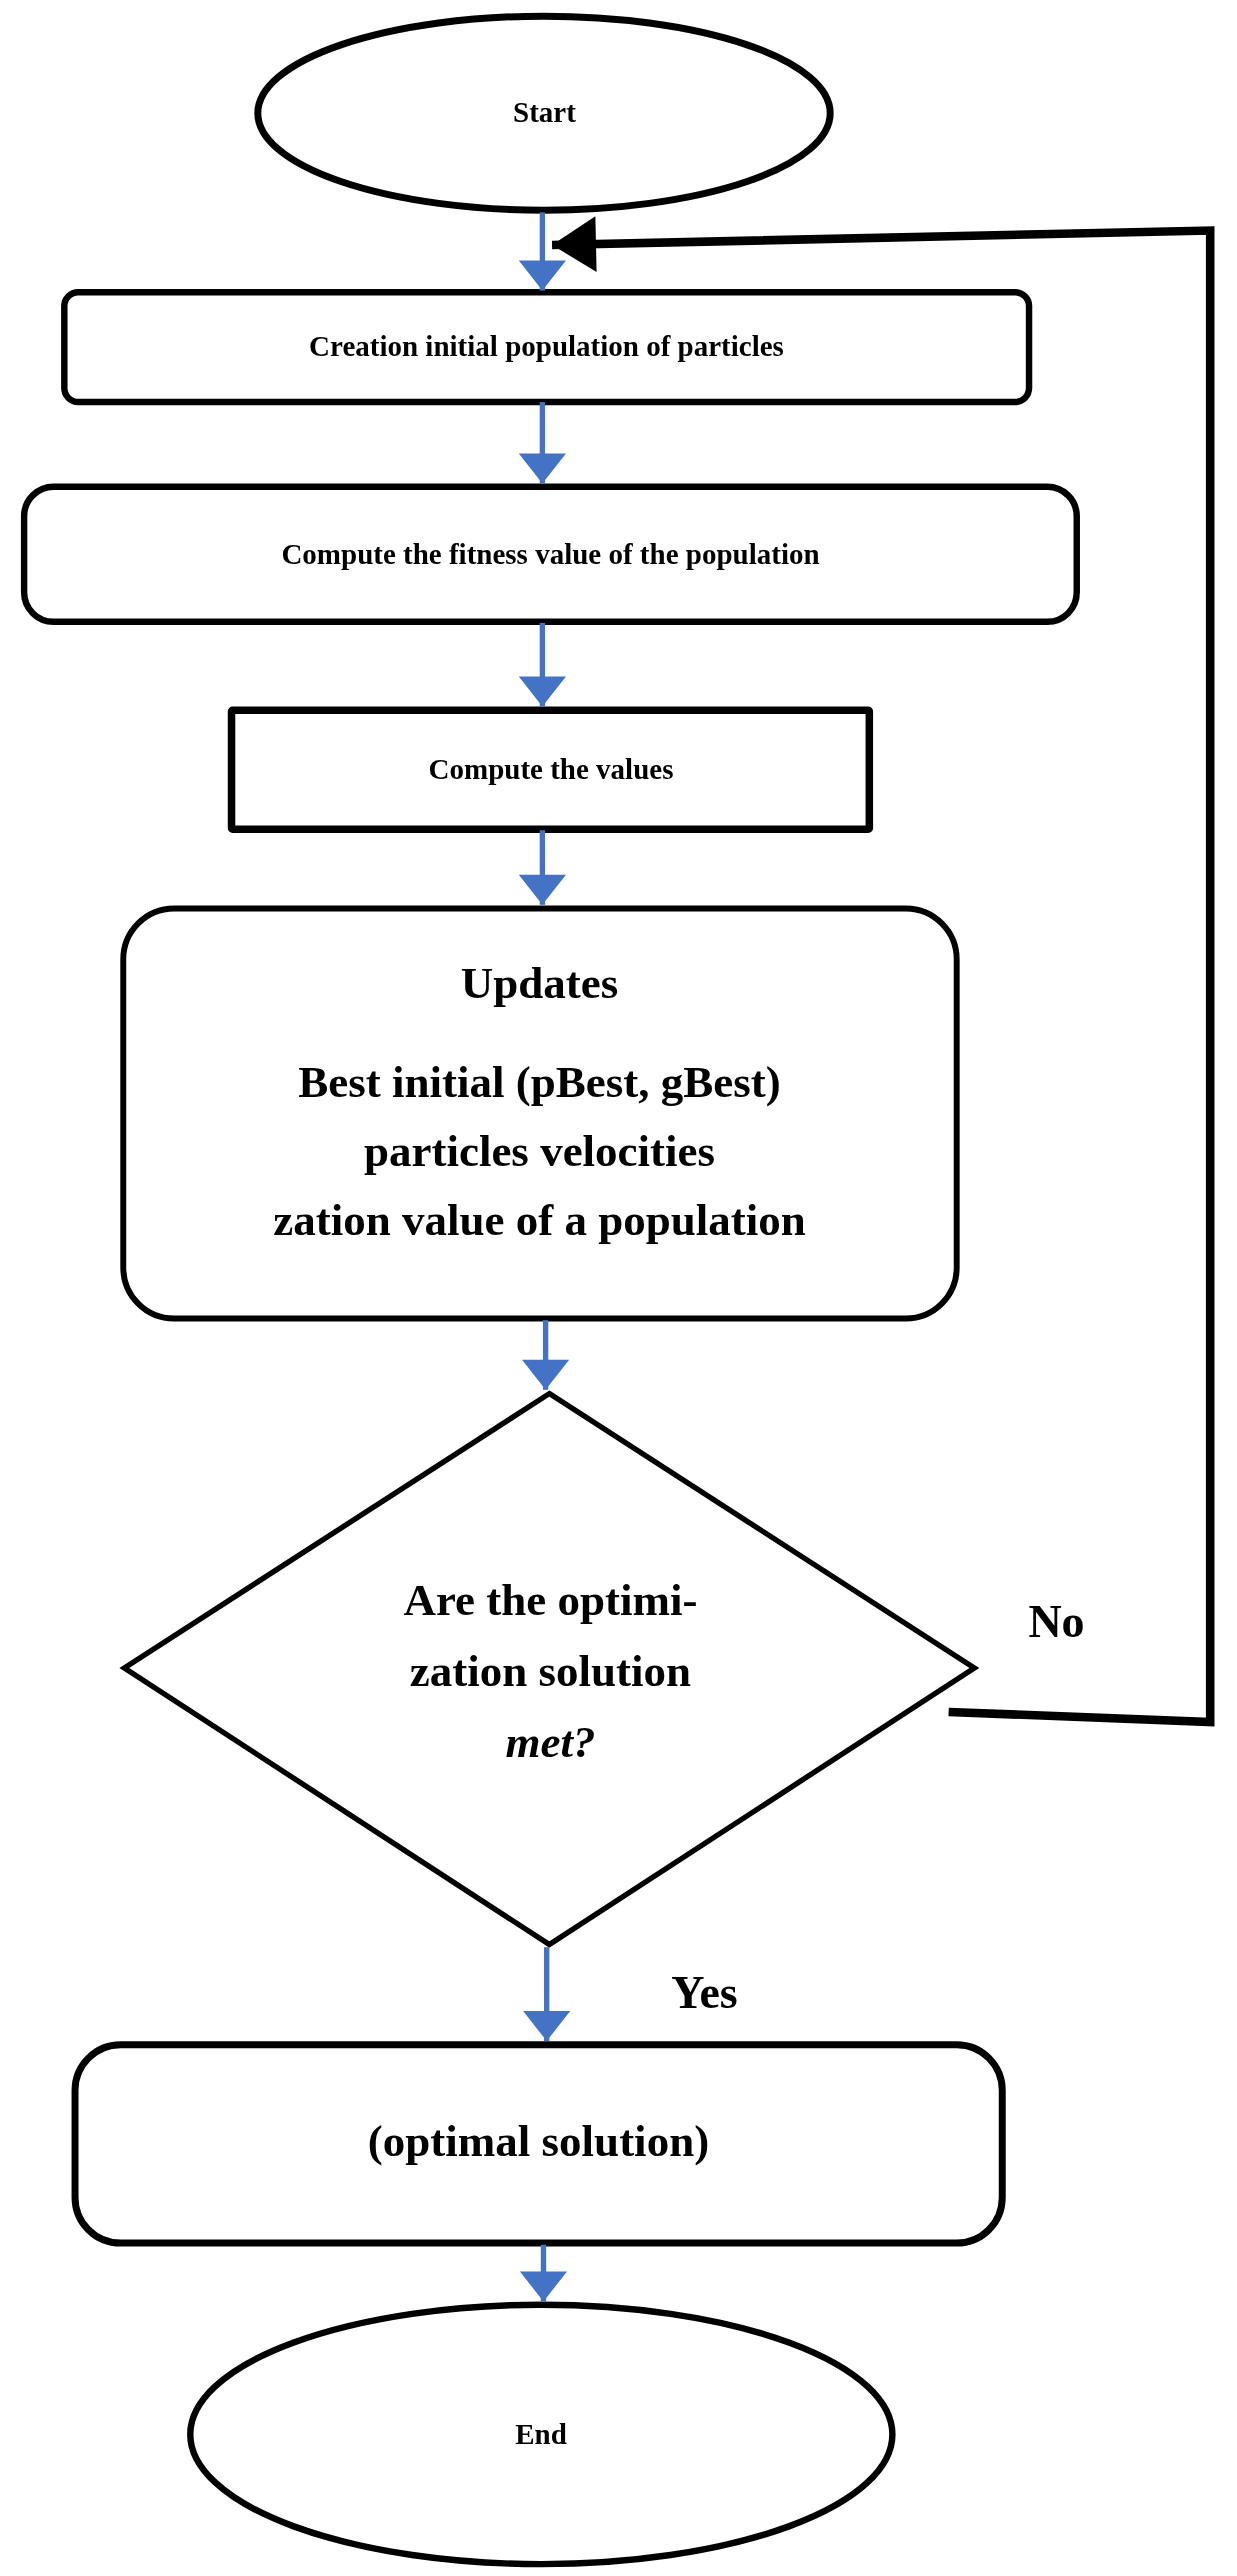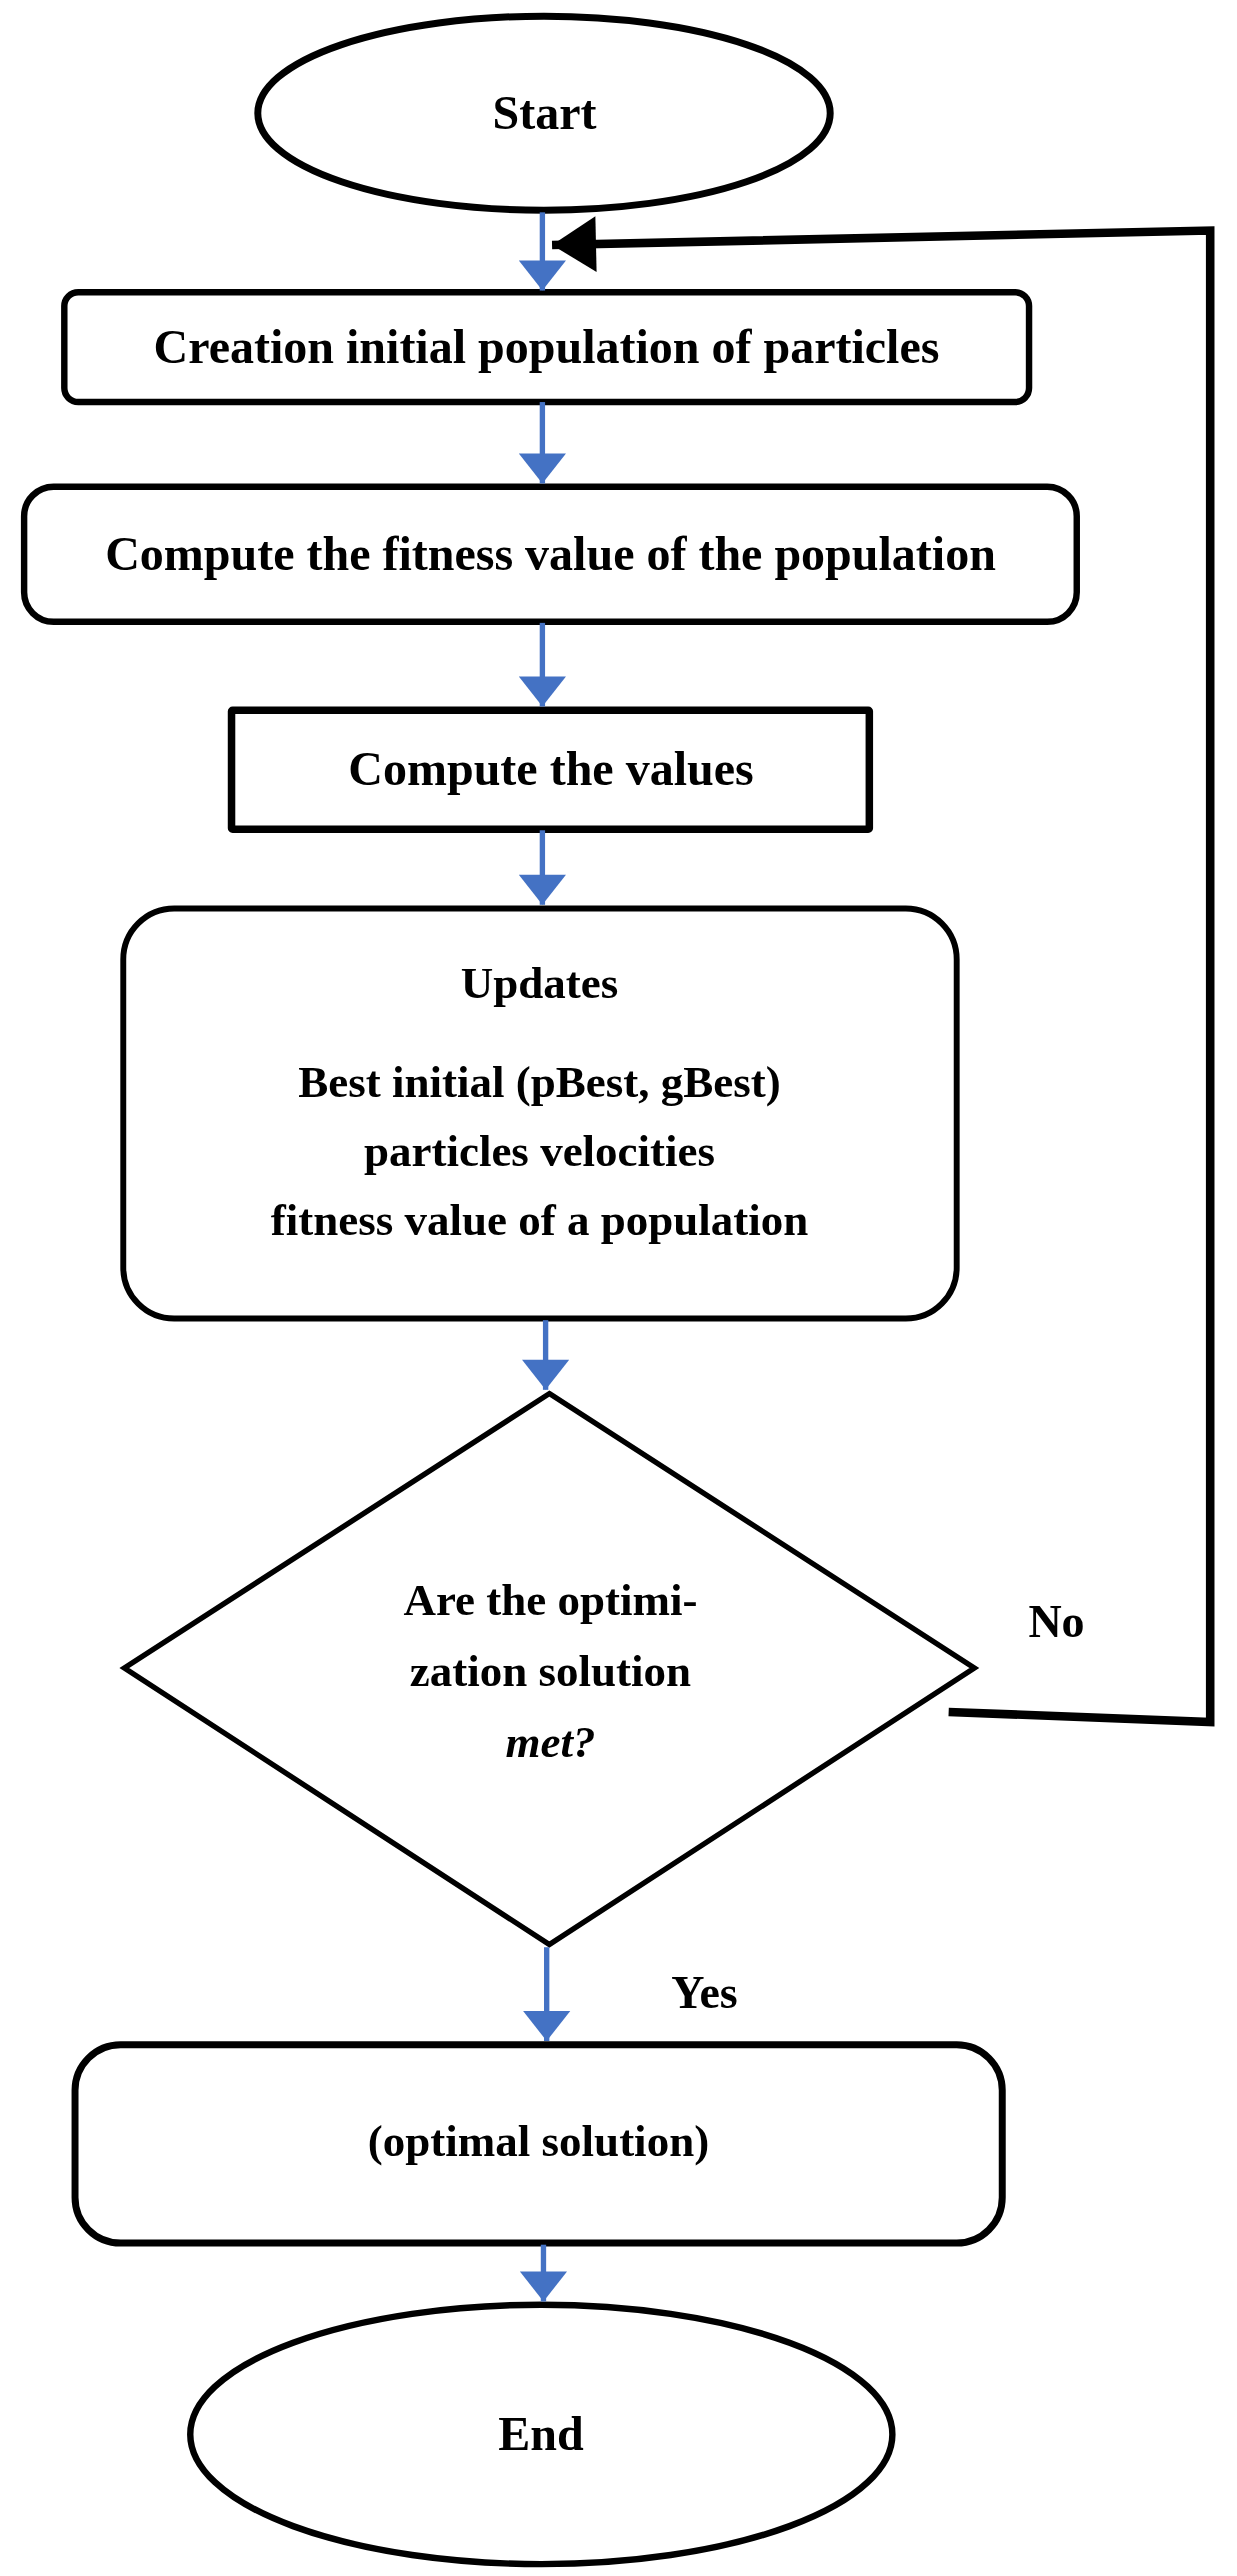--- a/index.html
+++ b/index.html
@@ -13,21 +13,21 @@
   }
   #shape-layer { position: absolute; left: 0; top: 0; }
   .label {
     position: absolute;
     display: flex;
     align-items: center;
     justify-content: center;
     text-align: center;
     font-weight: bold;
     color: #000000;
-    font-size: 48px;
+    font-size: 29px;
     white-space: nowrap;
     line-height: 1.1;
   }
   .branch-label { font-size: 46px; }
   .stack { position: absolute; display: flex; flex-direction: column; align-items: center; box-sizing: border-box; font-weight: bold; color: #000000; text-align: center; white-space: nowrap; }
   .stack .line { font-size: 45px; }
 </style>
 </head>
 <body>
 
@@ -68,21 +68,21 @@
   <div class="label" style="left:64px; top:292px; width:965px; height:110px;">Creation initial population of particles</div>
 
   <div class="label" style="left:24px; top:487px; width:1053px; height:135px;">Compute the fitness value of the population</div>
 
   <div class="label" style="left:232px; top:710px; width:638px; height:119px;">Compute the values</div>
 
   <div class="stack" style="left:123px; top:909px; width:833px; height:410px; padding-top:50px;">
     <div class="line" style="line-height:48px;">Updates</div>
     <div class="line" style="line-height:69px; margin-top:41px;">Best initial (pBest, gBest)</div>
     <div class="line" style="line-height:69px;">particles velocities</div>
-    <div class="line" style="line-height:69px;">fitness value of a population</div>
+    <div class="line" style="line-height:69px;">zation value of a population</div>
   </div>
 
   <div class="stack" style="left:178px; top:1565px; width:745px;">
     <div class="line" style="line-height:71px;">Are the optimi-</div>
     <div class="line" style="line-height:71px;">zation solution</div>
     <div class="line" style="line-height:71px;font-style:italic;">met?</div>
   </div>
 
   <div class="label branch-label" style="left:987px; top:1601px; width:139px; height:43px;">No</div>
 

